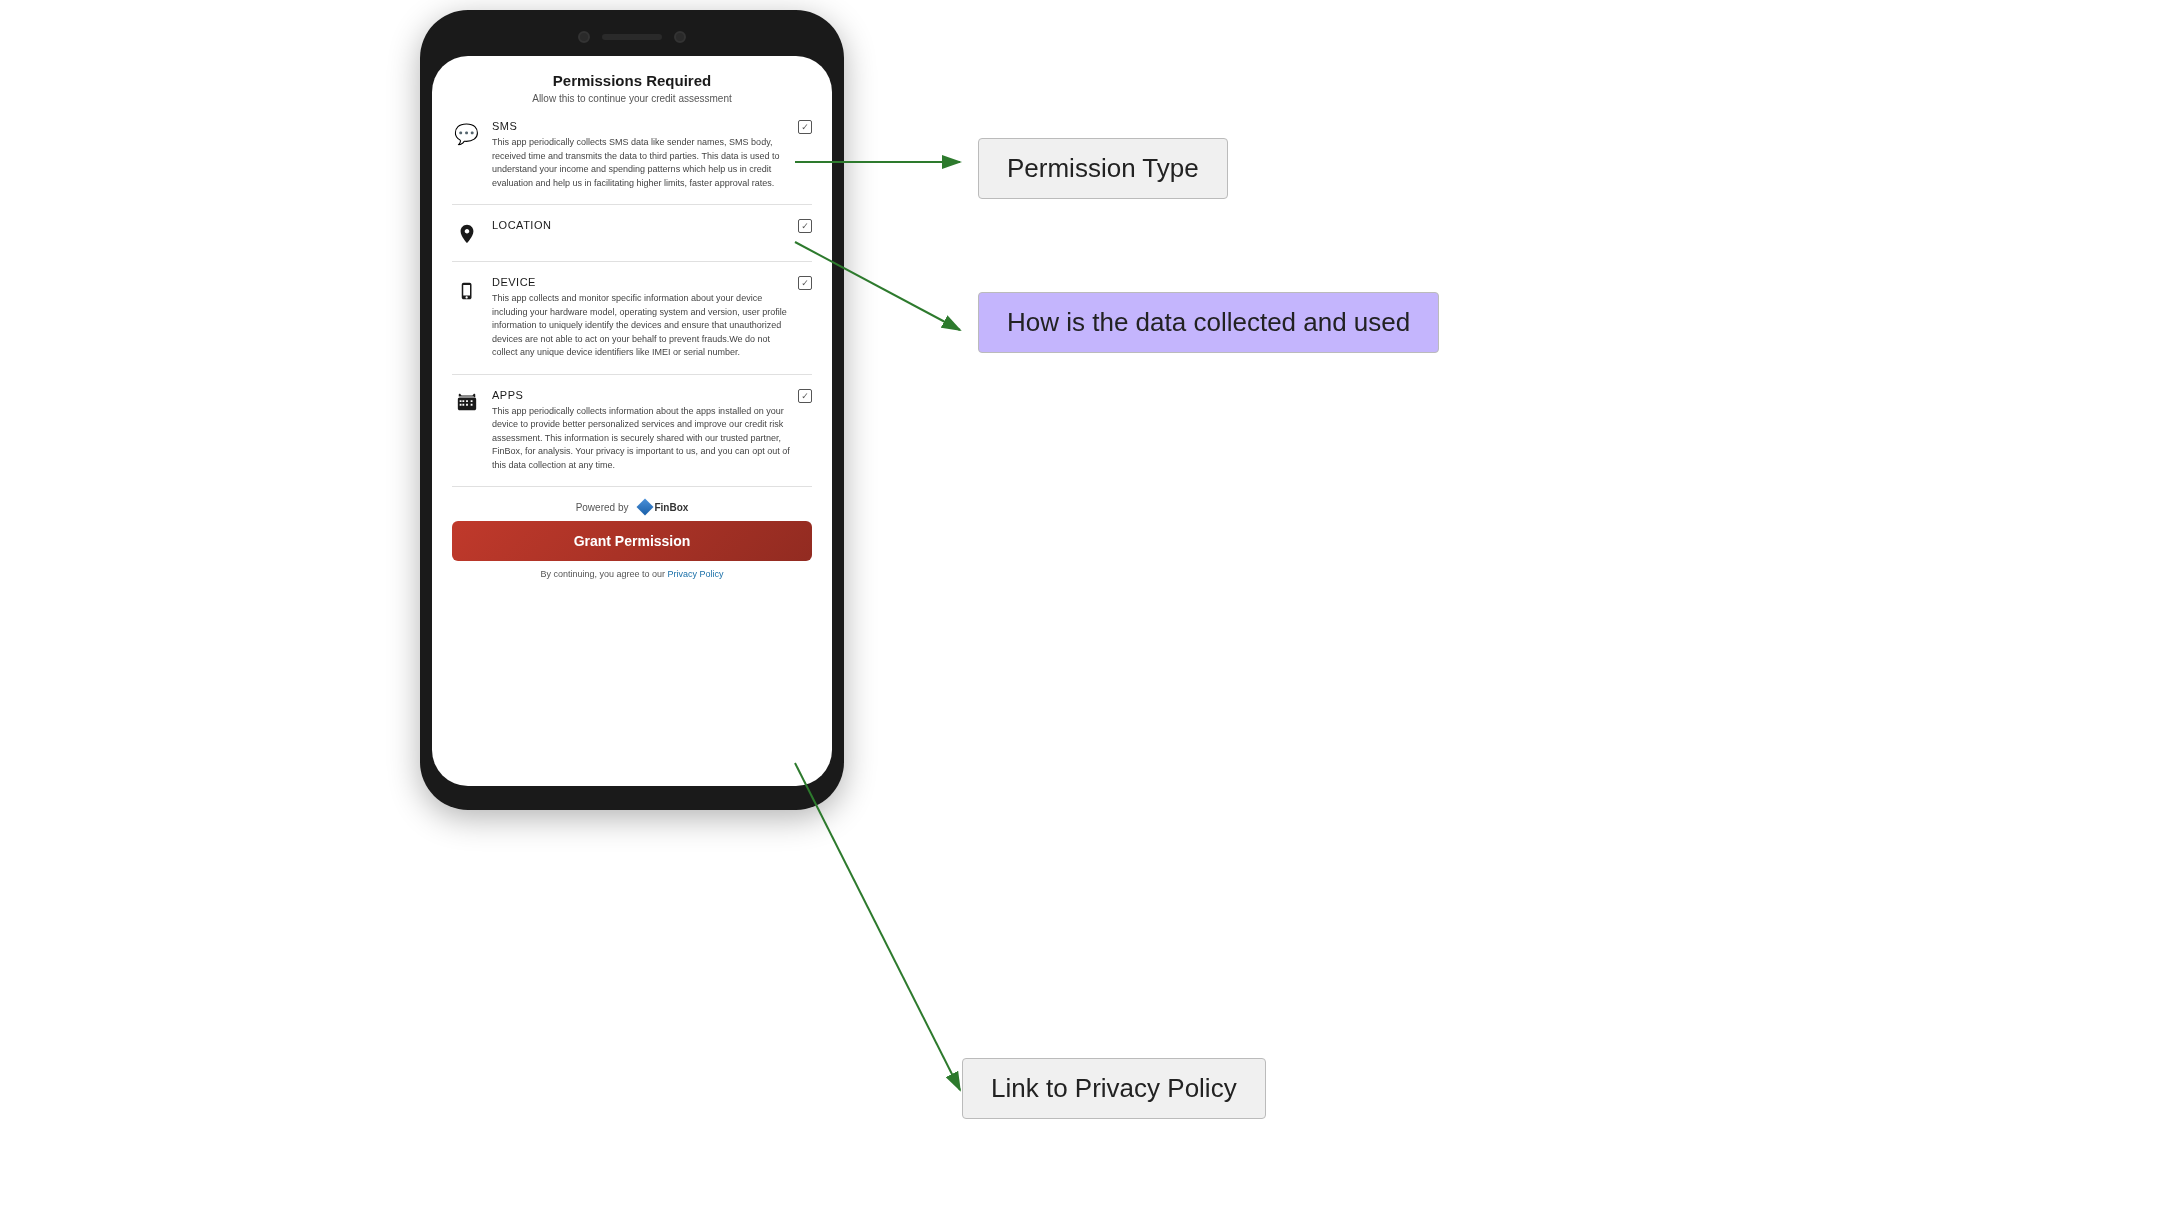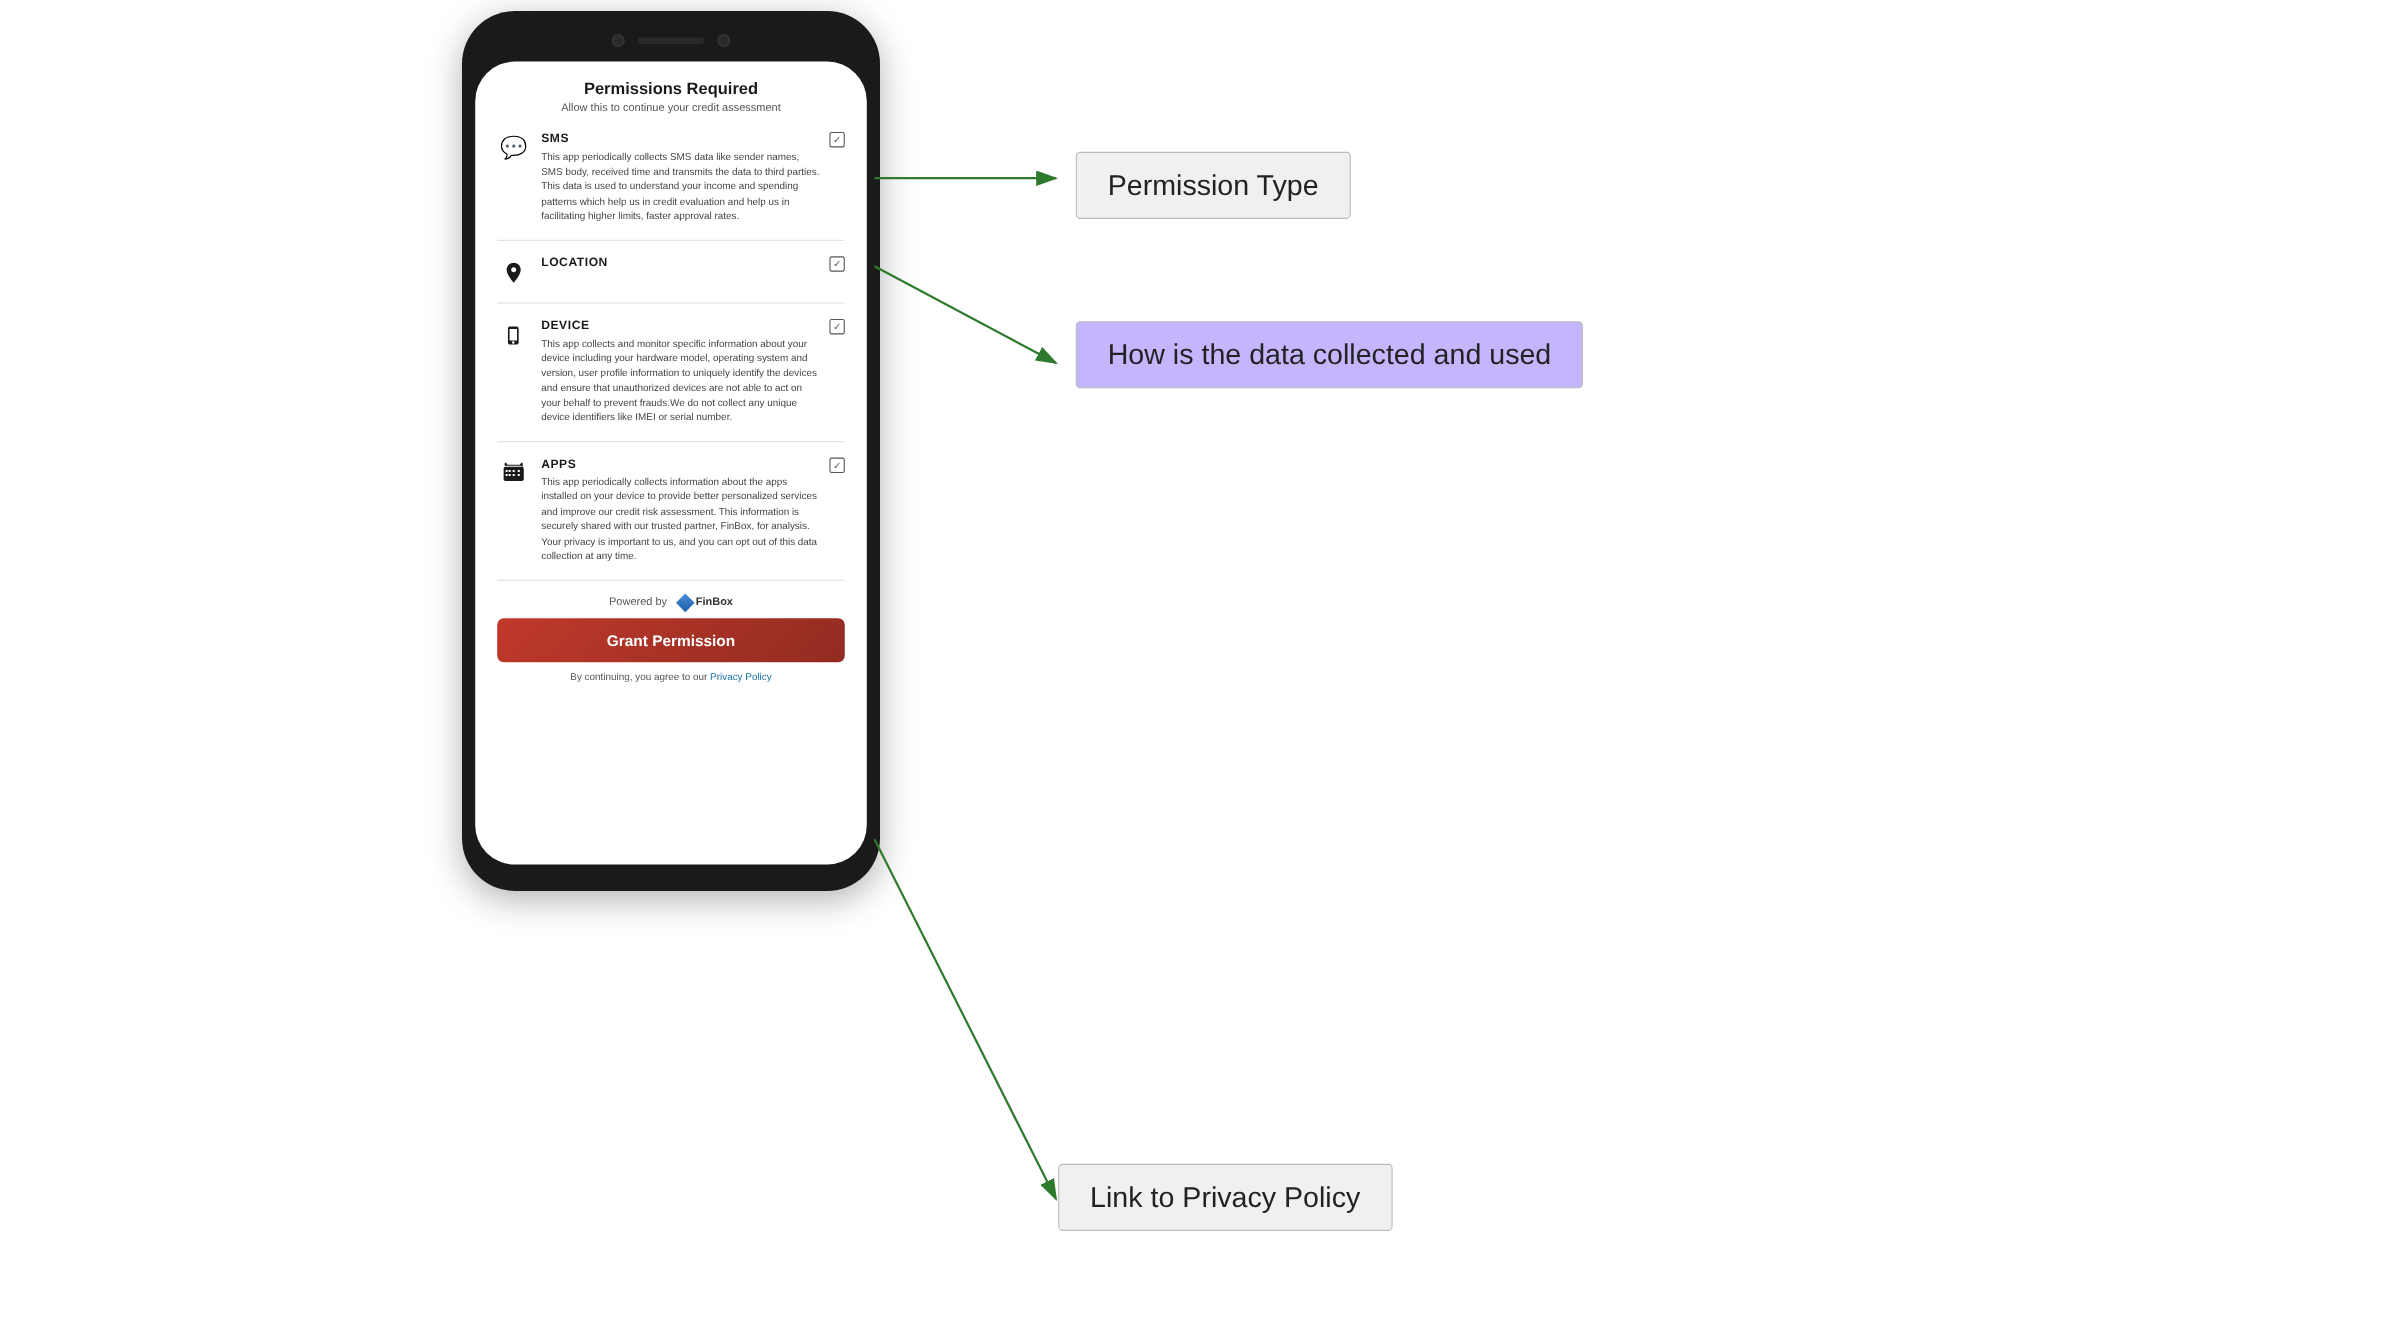--- a/index.html
+++ b/index.html
@@ -11,21 +11,21 @@
       font-family: -apple-system, BlinkMacSystemFont, 'Segoe UI', Arial, sans-serif;
       position: relative;
       overflow: hidden;
     }
 
     
     .phone-frame {
       position: absolute;
       left: 420px;
       top: 10px;
-      width: 380px;
+      width: 424px;
       height: 800px;
       background: #1a1a1a;
       border-radius: 48px;
       padding: 12px;
       box-shadow: 0 8px 32px rgba(0,0,0,0.3);
     }
 
     .phone-notch-bar {
       display: flex;
       align-items: center;
@@ -100,21 +100,21 @@
       align-items: flex-start;
       justify-content: center;
     }
 
     .permission-body {
       flex: 1;
     }
 
     .permission-type-label {
       font-size: 11px;
-      font-weight: 700;
+      font-weight: 400;
       color: #1a1a1a;
       margin-bottom: 4px;
       letter-spacing: 0.5px;
     }
 
     .permission-desc {
       font-size: 9px;
       color: #444;
       line-height: 1.5;
       padding-right: 20px;

